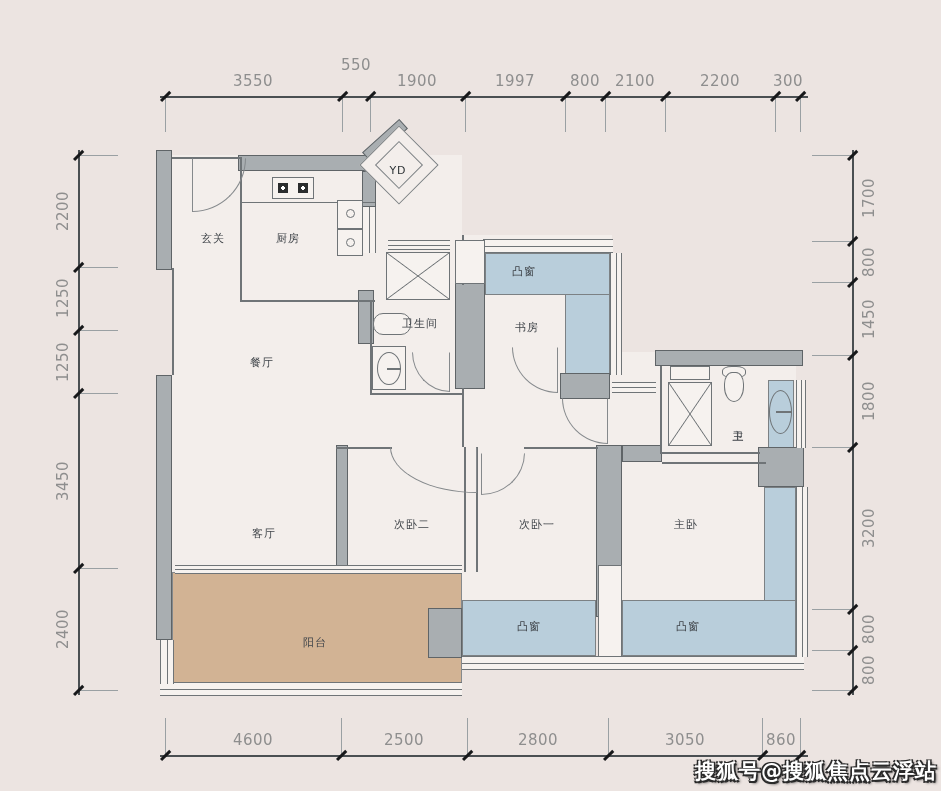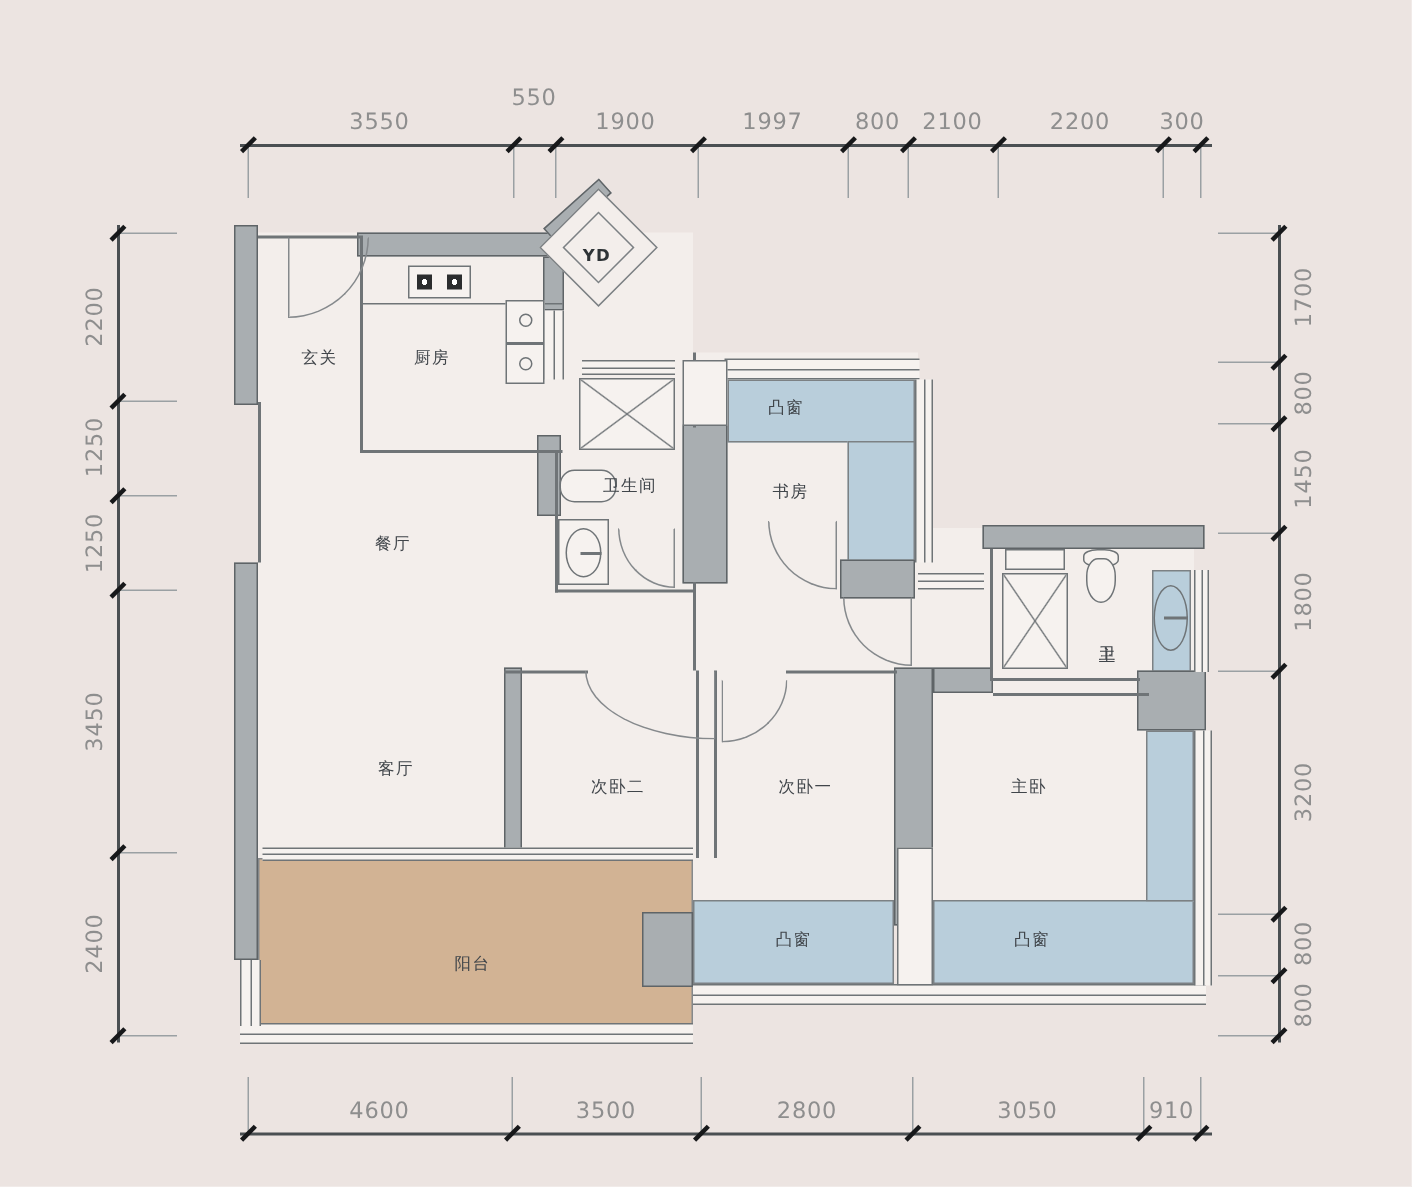--- a/index.html
+++ b/index.html
@@ -128,24 +128,24 @@
     <div class="ext" style="left:608px;top:718px;width:1px;height:37px"></div>
     <div class="ext" style="left:762px;top:718px;width:1px;height:37px"></div>
     <div class="ext" style="left:800px;top:718px;width:1px;height:37px"></div>
     <div class="tick" style="left:159px;top:754px"></div>
     <div class="tick" style="left:335px;top:754px"></div>
     <div class="tick" style="left:461px;top:754px"></div>
     <div class="tick" style="left:602px;top:754px"></div>
     <div class="tick" style="left:756px;top:754px"></div>
     <div class="tick" style="left:794px;top:754px"></div>
     <div class="dlab" style="left:223px;top:731px">4600</div>
-    <div class="dlab" style="left:374px;top:731px">3500</div>
+    <div class="dlab" style="left:374px;top:731px">2500</div>
     <div class="dlab" style="left:508px;top:731px">2800</div>
     <div class="dlab" style="left:655px;top:731px">3050</div>
-    <div class="dlab" style="left:751px;top:731px">910</div>
+    <div class="dlab" style="left:751px;top:731px">860</div>
   </div>
 
   <div class="floor" style="left:172px;top:155px;width:290px;height:417px"></div>
   <div class="floor" style="left:240px;top:158px;width:135px;height:144px"></div>
   <div class="floor" style="left:370px;top:235px;width:242px;height:367px"></div>
   <div class="floor" style="left:610px;top:352px;width:186px;height:250px"></div>
 
   <div class="bay" style="left:485px;top:253px;width:125px;height:42px"></div>
   <div class="bay" style="left:565px;top:294px;width:45px;height:81px"></div>
   <div class="bay" style="left:462px;top:600px;width:134px;height:56px"></div>
@@ -196,21 +196,21 @@
   <div class="wfh" style="left:612px;top:382px;width:44px;height:11px"></div>
   <div class="wfh" style="left:175px;top:565px;width:287px;height:9px"></div>
   <div class="wfv" style="left:160px;top:640px;width:14px;height:44px"></div>
   <div class="wfv" style="left:796px;top:380px;width:10px;height:68px"></div>
 
   <div class="shaft" style="left:455px;top:240px;width:30px;height:44px"></div>
   <div class="shaft" style="left:598px;top:565px;width:24px;height:92px"></div>
 
   <div class="diam" style="left:371px;top:137px;width:56px;height:56px"></div>
   <div class="diam" style="left:382px;top:148px;width:34px;height:34px"></div>
-  <div class="rlabel" style="left:375px;top:164px;width:46px;font-weight:bold;color:#2e3336">YD</div>
+  <div class="rlabel" style="left:375px;top:164px;width:46px;font-weight:normal;color:#2e3336">YD</div>
 
   <div class="fx" style="left:242px;top:171px;width:133px;height:32px;border-width:0 0 1px 0;background:transparent"></div>
   <div class="fx" style="left:272px;top:177px;width:42px;height:22px">
     <div class="burner" style="left:5px;top:5px"></div>
     <div class="burner" style="left:25px;top:5px"></div>
   </div>
   <div class="fx" style="left:337px;top:200px;width:26px;height:56px">
     <div class="hl" style="left:0;top:27px;width:24px"></div>
     <div class="circ" style="left:8px;top:8px;width:9px;height:9px"></div>
     <div class="circ" style="left:8px;top:37px;width:9px;height:9px"></div>
@@ -236,23 +236,24 @@
   <div class="arc arc-tr" style="left:562px;top:398px;width:46px;height:46px"></div>
   <div class="arc arc-tr" style="left:390px;top:447px;width:87px;height:46px"></div>
   <div class="arc arc-tl" style="left:481px;top:453px;width:44px;height:42px"></div>
 
   <div class="rlabel" style="left:183px;top:231px">玄关</div>
   <div class="rlabel" style="left:258px;top:231px">厨房</div>
   <div class="rlabel" style="left:232px;top:355px">餐厅</div>
   <div class="rlabel" style="left:390px;top:316px">卫生间</div>
   <div class="rlabel" style="left:497px;top:320px">书房</div>
   <div class="rlabel" style="left:494px;top:264px">凸窗</div>
-  <div class="rlabel" style="left:234px;top:505px">客厅</div>
+  <div class="rlabel" style="left:234px;top:526px">客厅</div>
   <div class="rlabel" style="left:382px;top:517px">次卧二</div>
   <div class="rlabel" style="left:507px;top:517px">次卧一</div>
   <div class="rlabel" style="left:656px;top:517px">主卧</div>
   <div class="rlabel" style="left:728px;top:402px;width:16px;height:40px;writing-mode:vertical-rl">主卫</div>
   <div class="rlabel" style="left:285px;top:635px">阳台</div>
   <div class="rlabel" style="left:499px;top:619px">凸窗</div>
   <div class="rlabel" style="left:658px;top:619px">凸窗</div>
 
+  <div id="watermark">搜狐号@搜狐焦点云浮站</div>
 
 </div>
 
 </body></html>

